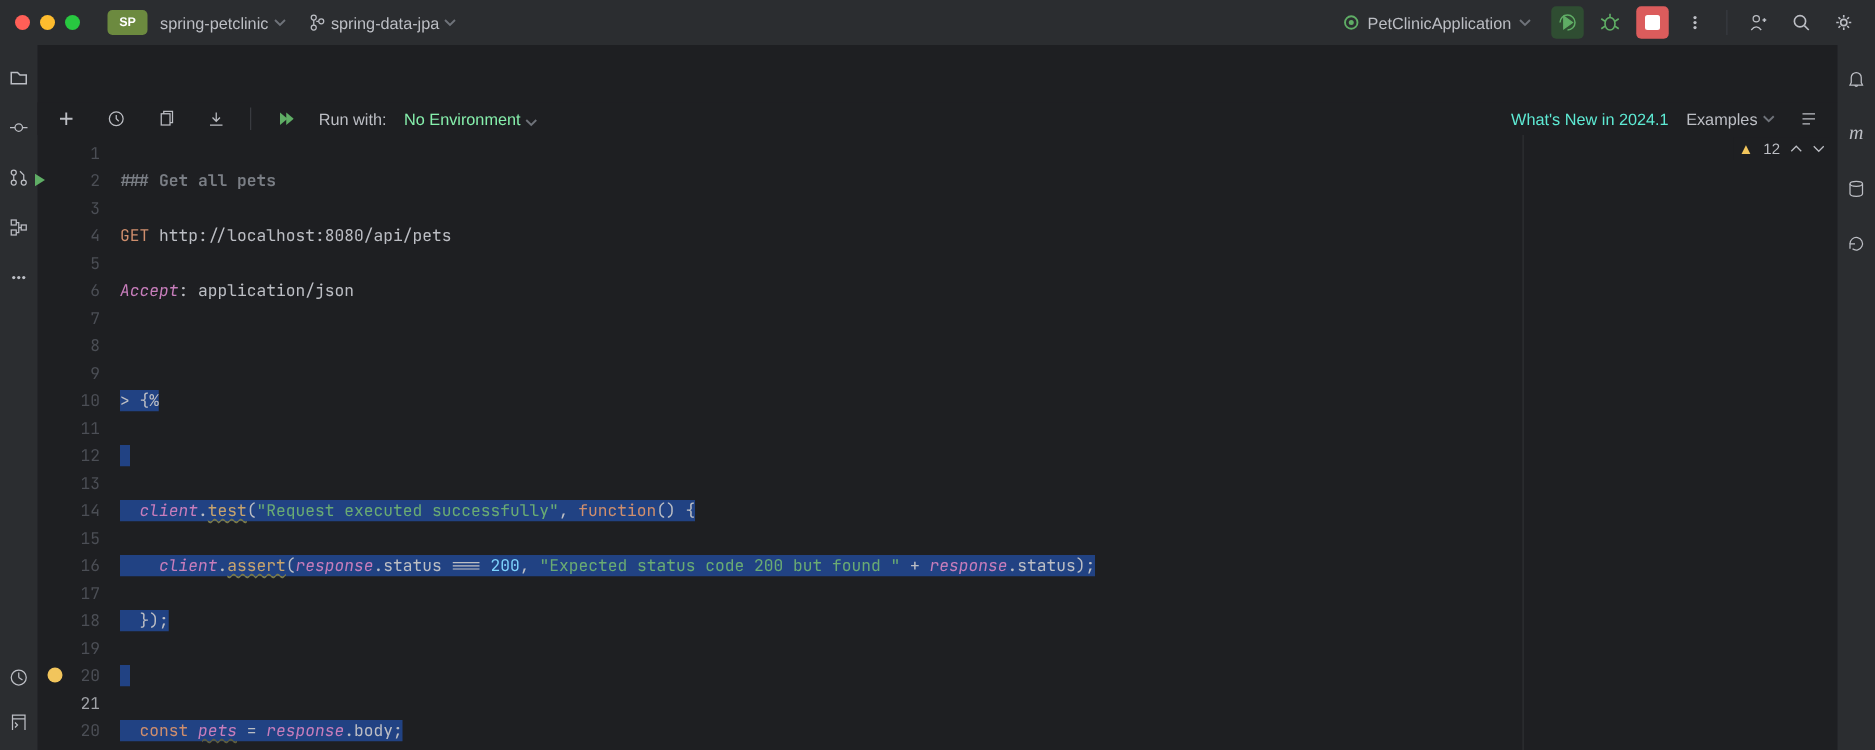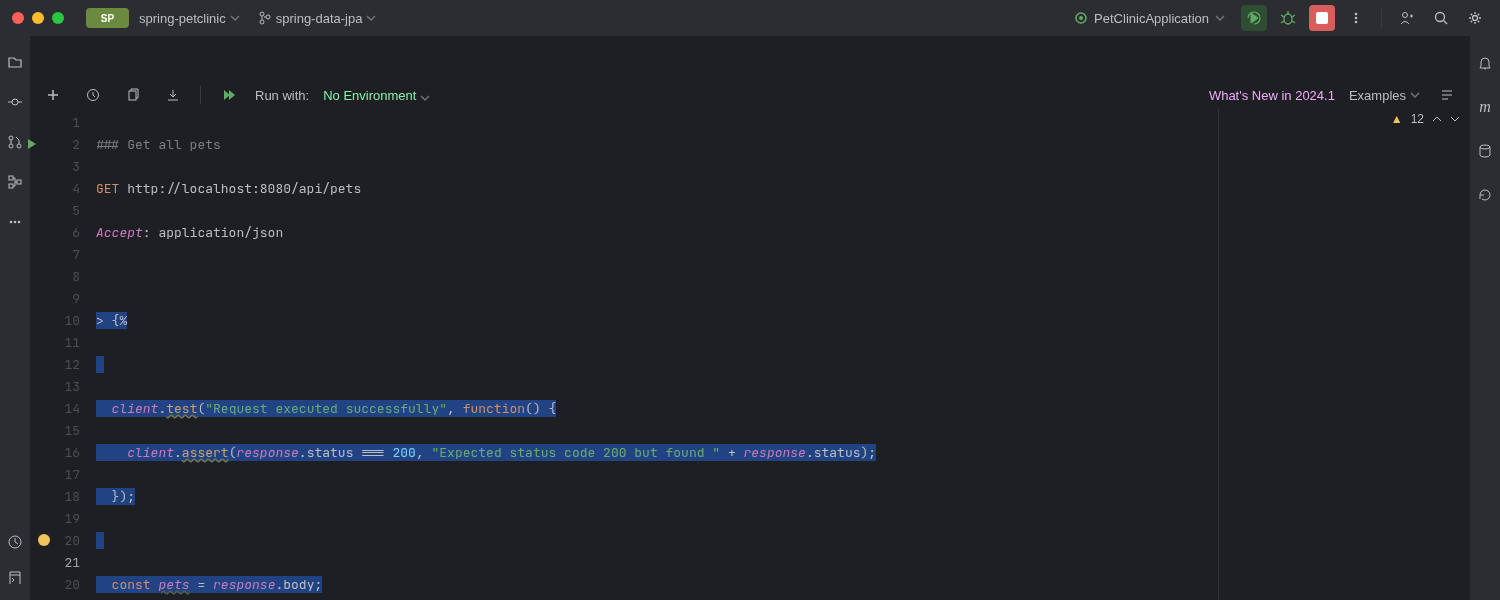--- a/index.html
+++ b/index.html
@@ -13,21 +13,21 @@
   position: relative;
 }
 .window-controls { display:flex; gap:8px; align-items:center; padding:0 12px; }
 .wc { width:12px; height:12px; border-radius:50%; }
 .wc.red { background:#ff5f57; }
 .wc.yellow { background:#febc2e; }
 .wc.green { background:#28c840; }
 
 .titlebar { height:36px; background:#2b2d30; display:flex; align-items:center; justify-content:space-between; }
 .tb-left { display:flex; align-items:center; gap:10px; }
-.proj-badge { width:43px; height:20px; background:#6c8a3f; color:#fff; border-radius:4px; display:flex; align-items:center; justify-content:center; font-size:10px; font-weight:bold; }
+.proj-badge { width:32px; height:20px; background:#6c8a3f; color:#fff; border-radius:4px; display:flex; align-items:center; justify-content:center; font-size:10px; font-weight:bold; }
 .proj-name { color:#bcbec4; display:flex; align-items:center; gap:4px; }
 .chev { width:10px; height:10px; display:inline-block; }
 .tb-right { display:flex; align-items:center; gap:8px; padding-right:12px; }
 .run-cfg { display:flex; align-items:center; gap:6px; color:#bcbec4; padding:4px 8px; border-radius:4px; }
 .icon-btn { width:26px; height:26px; display:flex; align-items:center; justify-content:center; border-radius:4px; color:#bcbec4; }
 .icon-btn.green svg { stroke:#5fad65; fill:none; }
 .stop-btn { background:#db5c5c; border-radius:4px; width:26px; height:26px; display:flex; align-items:center; justify-content:center; }
 .stop-sq { width:12px; height:12px; background:#fff; border-radius:2px; }
 
 .body-row { display:flex; height:564px; }
@@ -39,35 +39,35 @@
 .tab-row { height:30px; background:#1e1f22; border-bottom:1px solid #1e1f22; display:flex; align-items:center; justify-content:space-between; padding-right:8px; }
 .tab { display:flex; align-items:center; gap:6px; padding:0 10px; height:30px; background:#1e1f22; position:relative; }
 .tab .file-icon { width:14px; height:14px; }
 .tab .close { color:#6f737a; font-size:14px; margin-left:4px; }
 
 .toolbar { height:34px; background:#1e1f22; display:flex; align-items:center; justify-content:space-between; padding:0 10px;margin-top:46px; }
 .tl-left { display:flex; align-items:center; gap:14px; }
 .tl-right { display:flex; align-items:center; gap:14px; }
 .run-with { color:#bcbec4; }
 .env-dd { color:#86efac; display:flex; align-items:flex-end; gap:4px; }
-.whatsnew { color:#f0abfc; }
+.whatsnew { color:#5eead4; }
 .examples { color:#bcbec4; display:flex; align-items:center; gap:4px;}
 
 .editor-wrap { flex:1; display:flex; position:relative; }
 .gutter { width:62px; text-align:right; padding-right:12px; color:#4b4e55; font-family:"JetBrains Mono","Menlo",monospace; font-size:13px; line-height:22px; padding-top:4px; user-select:none; }
 .gutter .ln { height:22px; position:relative; }
 .gutter .run-line::before { content:''; position:absolute; left:-2px; top:5px; width:0; height:0; border-left:8px solid #5fad65; border-top:5px solid transparent; border-bottom:5px solid transparent; }
 .gutter .bulb::before { content:''; position:absolute; left:8px; top:4px; width:12px; height:12px; background:#f2c55c; border-radius:50%; }
 .gutter .hl { color:#a1a3a8; }
 
 .code { flex:1; font-family:"JetBrains Mono","Menlo",monospace; font-size:13px; line-height:22px; padding-top:4px; white-space:pre; overflow:hidden; position:relative; }
 .code .row { height:22px; padding-left:4px; }
 .code .sel { background:#214283; display:inline; }
 
-.c-comment { color:#7a7e85; }
+.c-comment { color:#7a7e85;font-weight:bold; }
 .c-kw { color:#cf8e6d; }
 .c-str { color:#6aab73; }
 .c-num { color:#7dd3fc; }
 .c-fn { color:#c8a46d; }
 .c-var { color:#c77dbb; font-style:italic; }
 .c-plain { color:#bcbec4; }
 .c-op { color:#bcbec4; }
 .c-warn { text-decoration-line: underline; text-decoration-style: wavy; text-decoration-color:#7a7a4a; }
 .c-err  { text-decoration-line: underline; text-decoration-style: wavy; text-decoration-color:#5e5e3f; }
 

